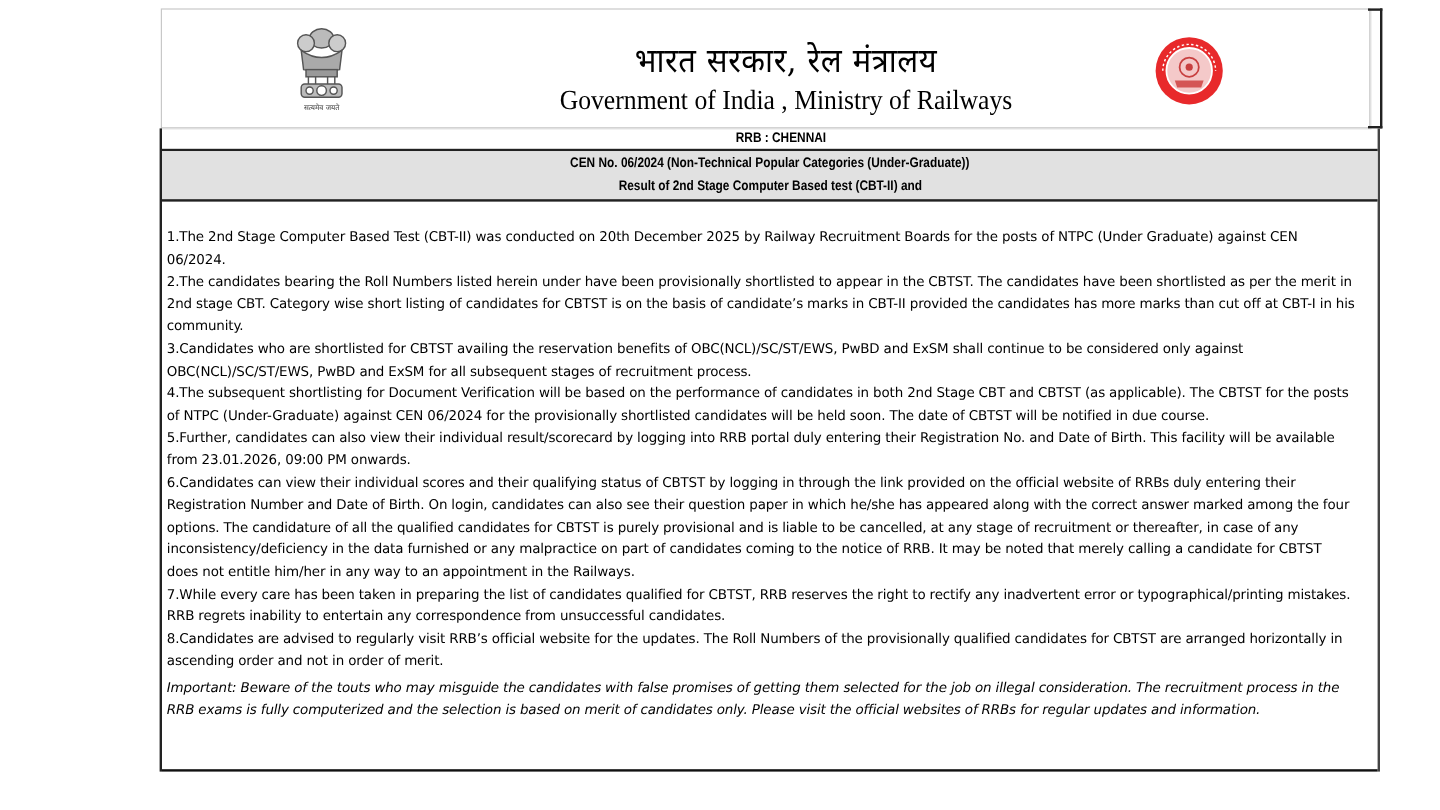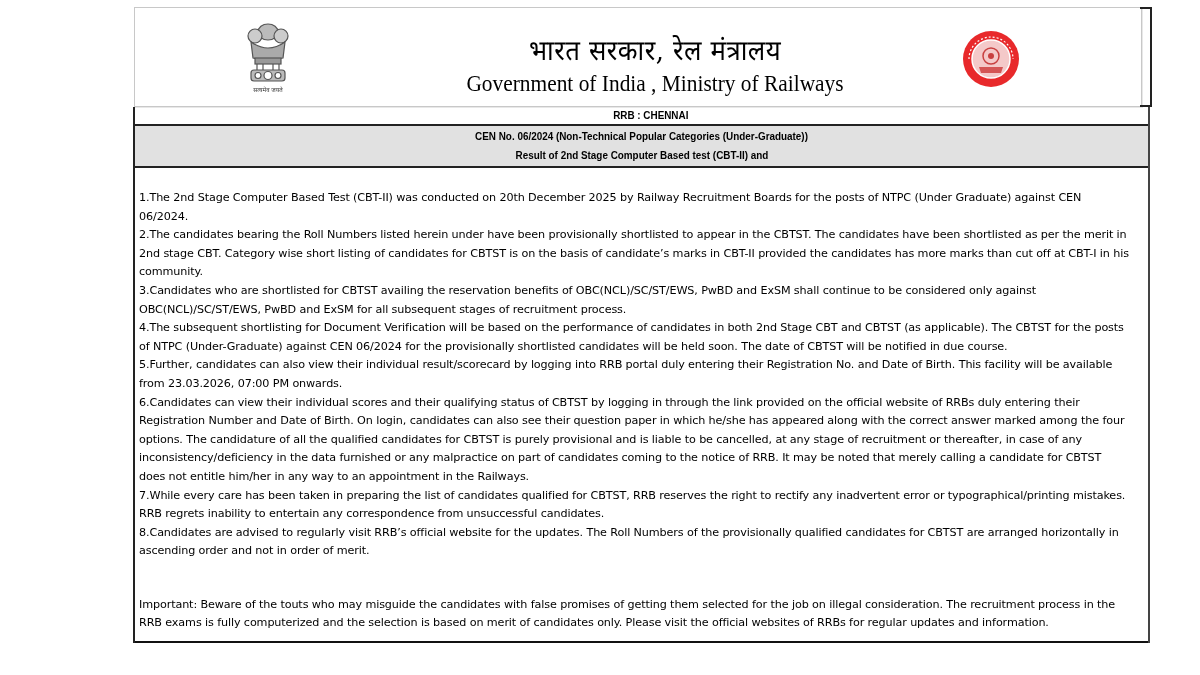--- a/index.html
+++ b/index.html
@@ -122,21 +122,21 @@
       padding: 21px 18px 0 4px;
       font-family: "DejaVu Sans", sans-serif;
       font-size: 11.2px;
       line-height: 18.6px;
       letter-spacing: -0.12px;
       height: 475px;
       box-sizing: border-box;
       border-bottom: 2.5px solid #111;
     }
     .para { margin: 0; }
-    .para.gap { margin-top: 35px; }
+    .para.gap { margin-top: 4px; font-style: italic; }
   </style>
 </head>
 <body>
 
 <div class="header">
   <svg class="emblem" viewBox="0 0 54 78">
     <g fill="none" stroke="#555" stroke-width="1.2">
       <ellipse cx="27" cy="14" rx="10" ry="8" fill="#bbb"></ellipse>
       <ellipse cx="14" cy="18" rx="7" ry="7" fill="#ccc"></ellipse>
       <ellipse cx="40" cy="18" rx="7" ry="7" fill="#ccc"></ellipse>
@@ -175,19 +175,19 @@
   </div>
   <div class="notice-head">
     <div><span>CEN No. 06/2024 (Non-Technical Popular Categories (Under-Graduate))</span></div>
     <div><span>Result of 2nd Stage Computer Based test (CBT-II) and</span></div>
   </div>
   <div class="body-text">
     <p class="para">1.The 2nd Stage Computer Based Test (CBT-II) was conducted on 20th December 2025 by Railway Recruitment Boards for the posts of NTPC (Under Graduate) against CEN 06/2024.</p>
     <p class="para">2.The candidates bearing the Roll Numbers listed herein under have been provisionally shortlisted to appear in the CBTST. The candidates have been shortlisted as per the merit in 2nd stage CBT. Category wise short listing of candidates for CBTST is on the basis of candidate’s marks in CBT-II provided the candidates has more marks than cut off at CBT-I in his community.</p>
     <p class="para">3.Candidates who are shortlisted for CBTST availing the reservation benefits of OBC(NCL)/SC/ST/EWS, PwBD and ExSM shall continue to be considered only against OBC(NCL)/SC/ST/EWS, PwBD and ExSM for all subsequent stages of recruitment process.</p>
     <p class="para">4.The subsequent shortlisting for Document Verification will be based on the performance of candidates in both 2nd Stage CBT and CBTST (as applicable). The CBTST for the posts of NTPC (Under-Graduate) against CEN 06/2024 for the provisionally shortlisted candidates will be held soon. The date of CBTST will be notified in due course.</p>
-    <p class="para">5.Further, candidates can also view their individual result/scorecard by logging into RRB portal duly entering their Registration No. and Date of Birth. This facility will be available from 23.03.2026, 07:00 PM onwards.</p>
+    <p class="para">5.Further, candidates can also view their individual result/scorecard by logging into RRB portal duly entering their Registration No. and Date of Birth. This facility will be available from 23.01.2026, 09:00 PM onwards.</p>
     <p class="para">6.Candidates can view their individual scores and their qualifying status of CBTST by logging in through the link provided on the official website of RRBs duly entering their Registration Number and Date of Birth. On login, candidates can also see their question paper in which he/she has appeared along with the correct answer marked among the four options. The candidature of all the qualified candidates for CBTST is purely provisional and is liable to be cancelled, at any stage of recruitment or thereafter, in case of any inconsistency/deficiency in the data furnished or any malpractice on part of candidates coming to the notice of RRB. It may be noted that merely calling a candidate for CBTST does not entitle him/her in any way to an appointment in the Railways.</p>
     <p class="para">7.While every care has been taken in preparing the list of candidates qualified for CBTST, RRB reserves the right to rectify any inadvertent error or typographical/printing mistakes. RRB regrets inability to entertain any correspondence from unsuccessful candidates.</p>
     <p class="para">8.Candidates are advised to regularly visit RRB’s official website for the updates. The Roll Numbers of the provisionally qualified candidates for CBTST are arranged horizontally in ascending order and not in order of merit.</p>
     <p class="para gap">Important: Beware of the touts who may misguide the candidates with false promises of getting them selected for the job on illegal consideration. The recruitment process in the RRB exams is fully computerized and the selection is based on merit of candidates only. Please visit the official websites of RRBs for regular updates and information.</p>
   </div>
 </div>
 
 </body></html>

